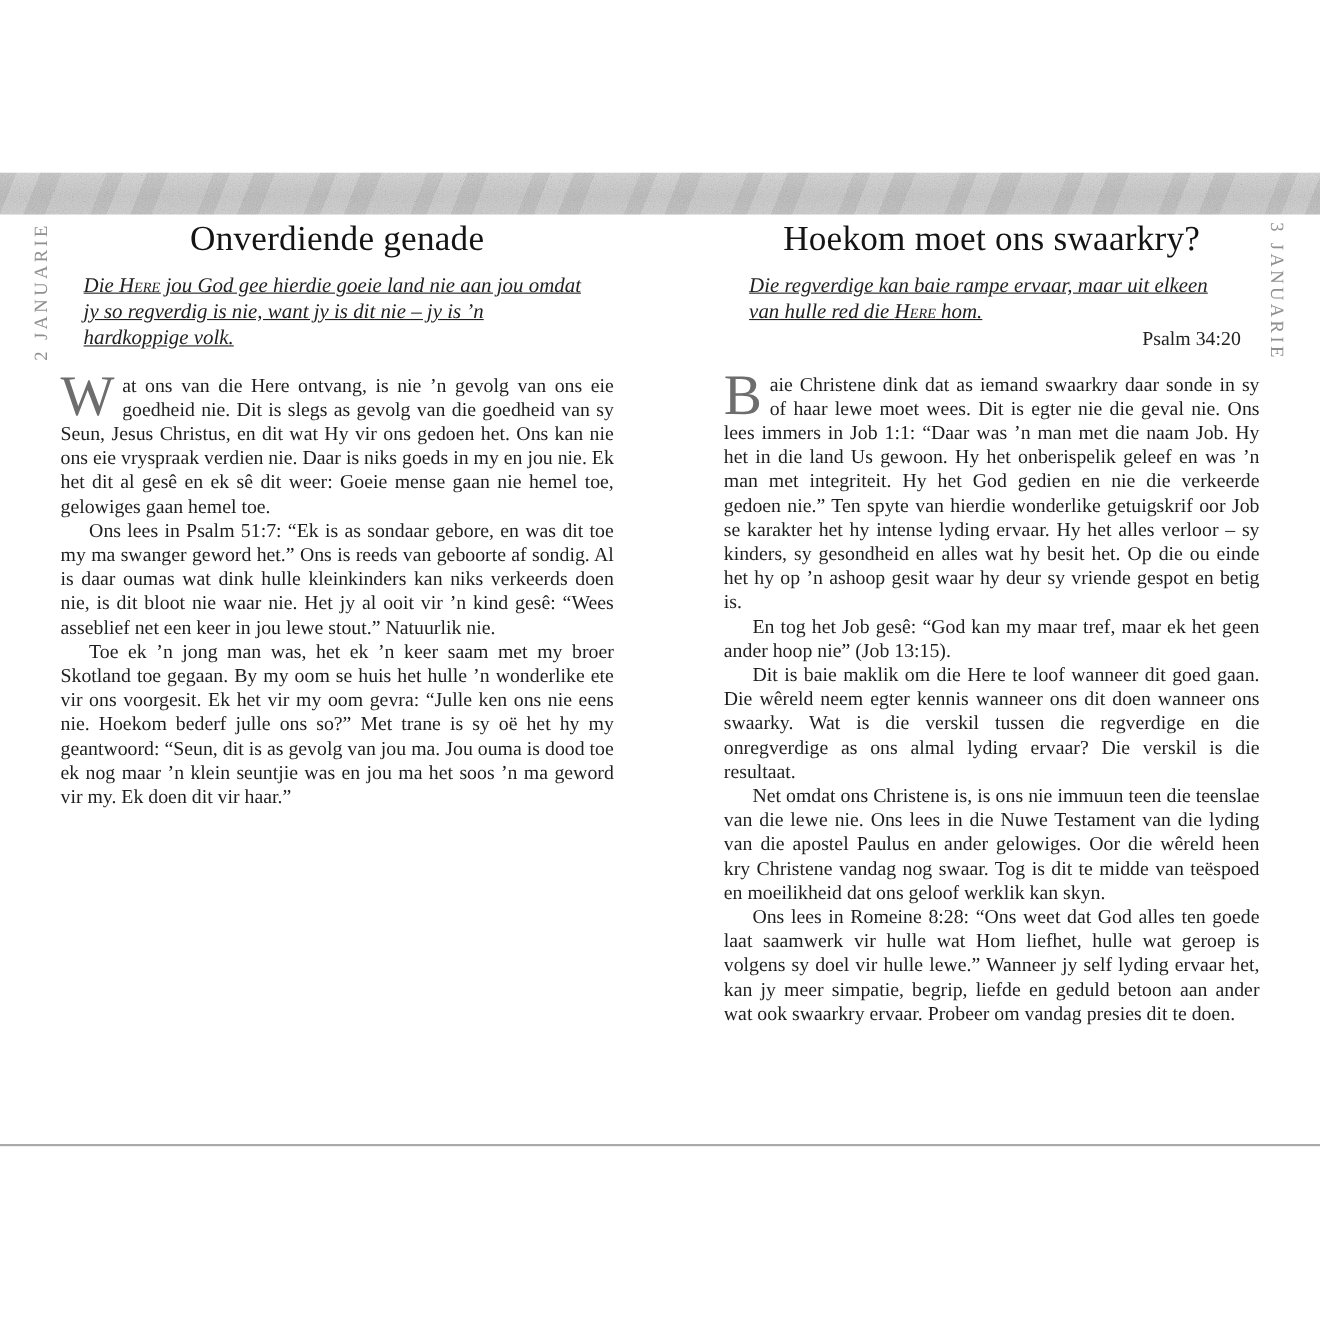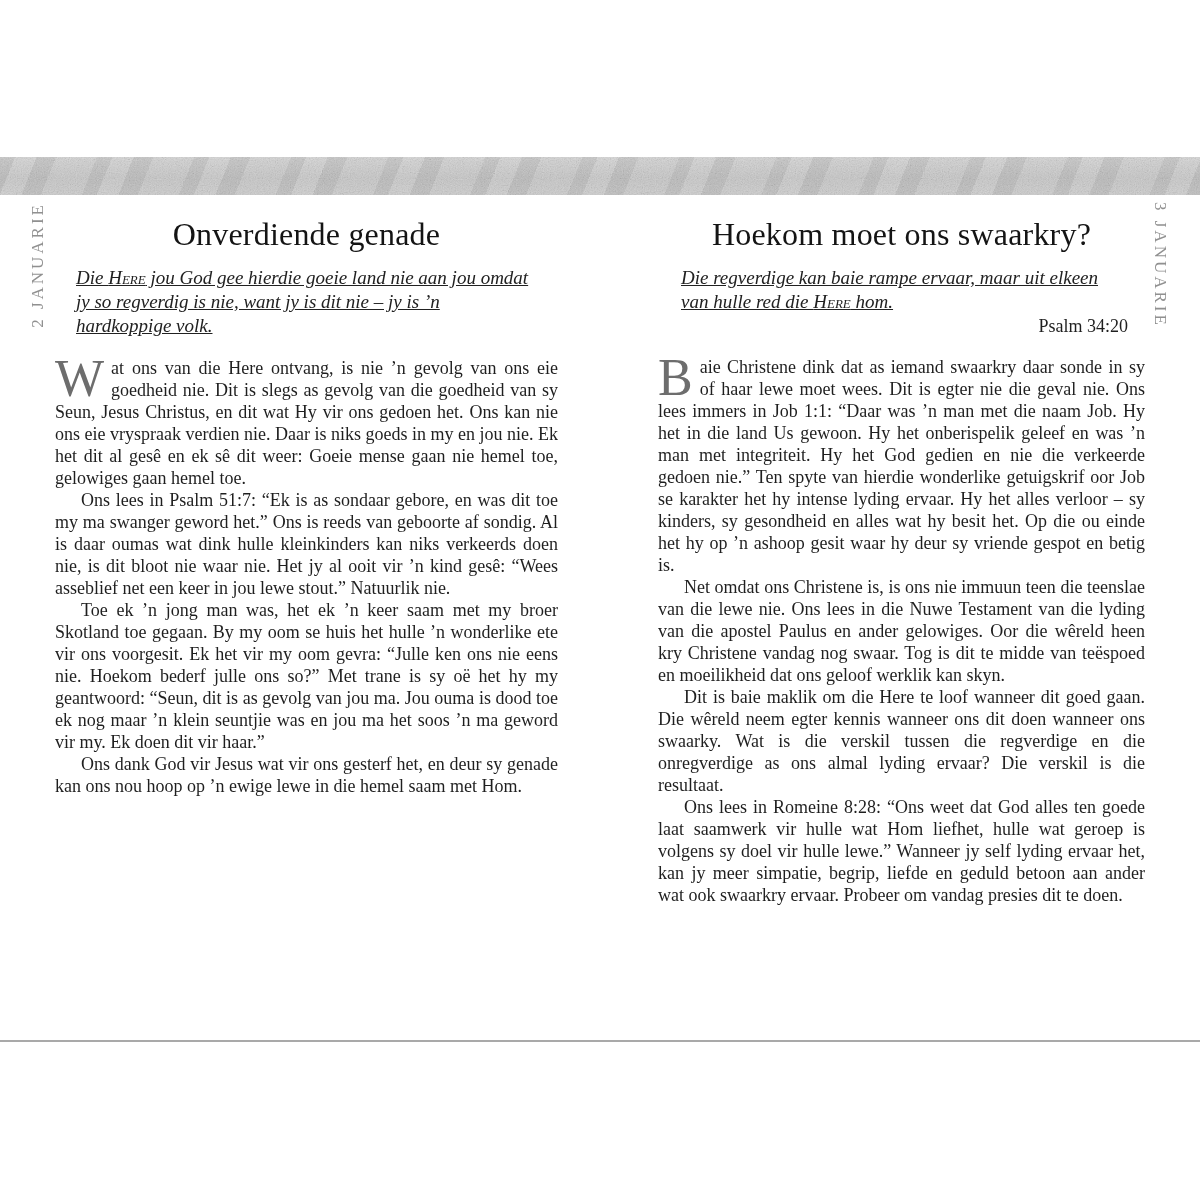--- a/index.html
+++ b/index.html
@@ -46,21 +46,21 @@
     letter-spacing: 3px;
     writing-mode: vertical-rl;
     white-space: nowrap;
   }
   .side-label.left  { left: 28px; transform: rotate(180deg); }
   .side-label.right { left: 1150px; }
 
   
   .col {
     position: absolute;
-    top: 216px;
+    top: 198px;
   }
   .col.left  { left: 55px;  width: 503px; }
   .col.right { left: 658px; width: 487px; }
 
   h1.title {
     margin: 0 0 14px 0;
     font-size: 32px;
     font-weight: 400;
     line-height: 36px;
     text-align: center;
@@ -130,32 +130,32 @@
   <div class="col left">
     <h1 class="title">Onverdiende genade</h1>
 
     <p class="quote"><span>Die </span><span class="sc">Here</span><span> jou God gee hierdie goeie land nie aan jou omdat jy so regverdig is nie, want jy is dit nie – jy is ’n hardkoppige volk.</span></p>
 
 
     <div class="body-text">
       <p><span class="dropcap">W</span><span>at ons van die Here ontvang, is nie ’n gevolg van ons eie goedheid nie. Dit is slegs as gevolg van die goedheid van sy Seun, Jesus Christus, en dit wat Hy vir ons gedoen het. Ons kan nie ons eie vryspraak verdien nie. Daar is niks goeds in my en jou nie. Ek het dit al gesê en ek sê dit weer: Goeie mense gaan nie hemel toe, gelowiges gaan hemel toe.</span></p>
       <p class="indent">Ons lees in Psalm 51:7: “Ek is as sondaar gebore, en was dit toe my ma swanger geword het.” Ons is reeds van geboorte af sondig. Al is daar oumas wat dink hulle kleinkinders kan niks verkeerds doen nie, is dit bloot nie waar nie. Het jy al ooit vir ’n kind gesê: “Wees asseblief net een keer in jou lewe stout.” Natuurlik nie.</p>
       <p class="indent">Toe ek ’n jong man was, het ek ’n keer saam met my broer Skotland toe gegaan. By my oom se huis het hulle ’n wonderlike ete vir ons voorgesit. Ek het vir my oom gevra: “Julle ken ons nie eens nie. Hoekom bederf julle ons so?” Met trane is sy oë het hy my geantwoord: “Seun, dit is as gevolg van jou ma. Jou ouma is dood toe ek nog maar ’n klein seuntjie was en jou ma het soos ’n ma geword vir my. Ek doen dit vir haar.”</p>
-      <p class="indent">Ons dank God vir Jesus wat vir ons gesterf het, en deur sy genade kan ons nou hoop op ’n ewige lewe in die hemel saam met Hom.</p>
     </div>
   </div>
 
   <div class="col right">
     <h1 class="title">Hoekom moet ons swaarkry?</h1>
 
     <p class="quote"><span>Die regverdige kan baie rampe ervaar, maar uit elkeen van hulle red die </span><span class="sc">Here</span><span> hom.</span></p>
 
     <p class="reference">Psalm 34:20</p>
 
     <div class="body-text">
       <p><span class="dropcap">B</span><span>aie Christene dink dat as iemand swaarkry daar sonde in sy of haar lewe moet wees. Dit is egter nie die geval nie. Ons lees immers in Job 1:1: “Daar was ’n man met die naam Job. Hy het in die land Us gewoon. Hy het onberispelik geleef en was ’n man met integriteit. Hy het God gedien en nie die verkeerde gedoen nie.” Ten spyte van hierdie wonderlike getuigskrif oor Job se karakter het hy intense lyding ervaar. Hy het alles verloor – sy kinders, sy gesondheid en alles wat hy besit het. Op die ou einde het hy op ’n ashoop gesit waar hy deur sy vriende gespot en betig is.</span></p>
+      <p class="indent">En tog het Job gesê: “God kan my maar tref, maar ek het geen ander hoop nie” (Job 13:15).</p>
+      <p class="indent">Dit is baie maklik om die Here te loof wanneer dit goed gaan. Die wêreld neem egter kennis wanneer ons dit doen wanneer ons swaarky. Wat is die verskil tussen die regverdige en die onregverdige as ons almal lyding ervaar? Die verskil is die resultaat.</p>
       <p class="indent">Net omdat ons Christene is, is ons nie immuun teen die teenslae van die lewe nie. Ons lees in die Nuwe Testament van die lyding van die apostel Paulus en ander gelowiges. Oor die wêreld heen kry Christene vandag nog swaar. Tog is dit te midde van teëspoed en moeilikheid dat ons geloof werklik kan skyn.</p>
-      <p class="indent">Dit is baie maklik om die Here te loof wanneer dit goed gaan. Die wêreld neem egter kennis wanneer ons dit doen wanneer ons swaarky. Wat is die verskil tussen die regverdige en die onregverdige as ons almal lyding ervaar? Die verskil is die resultaat.</p>
       <p class="indent">Ons lees in Romeine 8:28: “Ons weet dat God alles ten goede laat saamwerk vir hulle wat Hom liefhet, hulle wat geroep is volgens sy doel vir hulle lewe.” Wanneer jy self lyding ervaar het, kan jy meer simpatie, begrip, liefde en geduld betoon aan ander wat ook swaarkry ervaar. Probeer om vandag presies dit te doen.</p>
     </div>
   </div>
 
 </div>
 
 </body></html>

